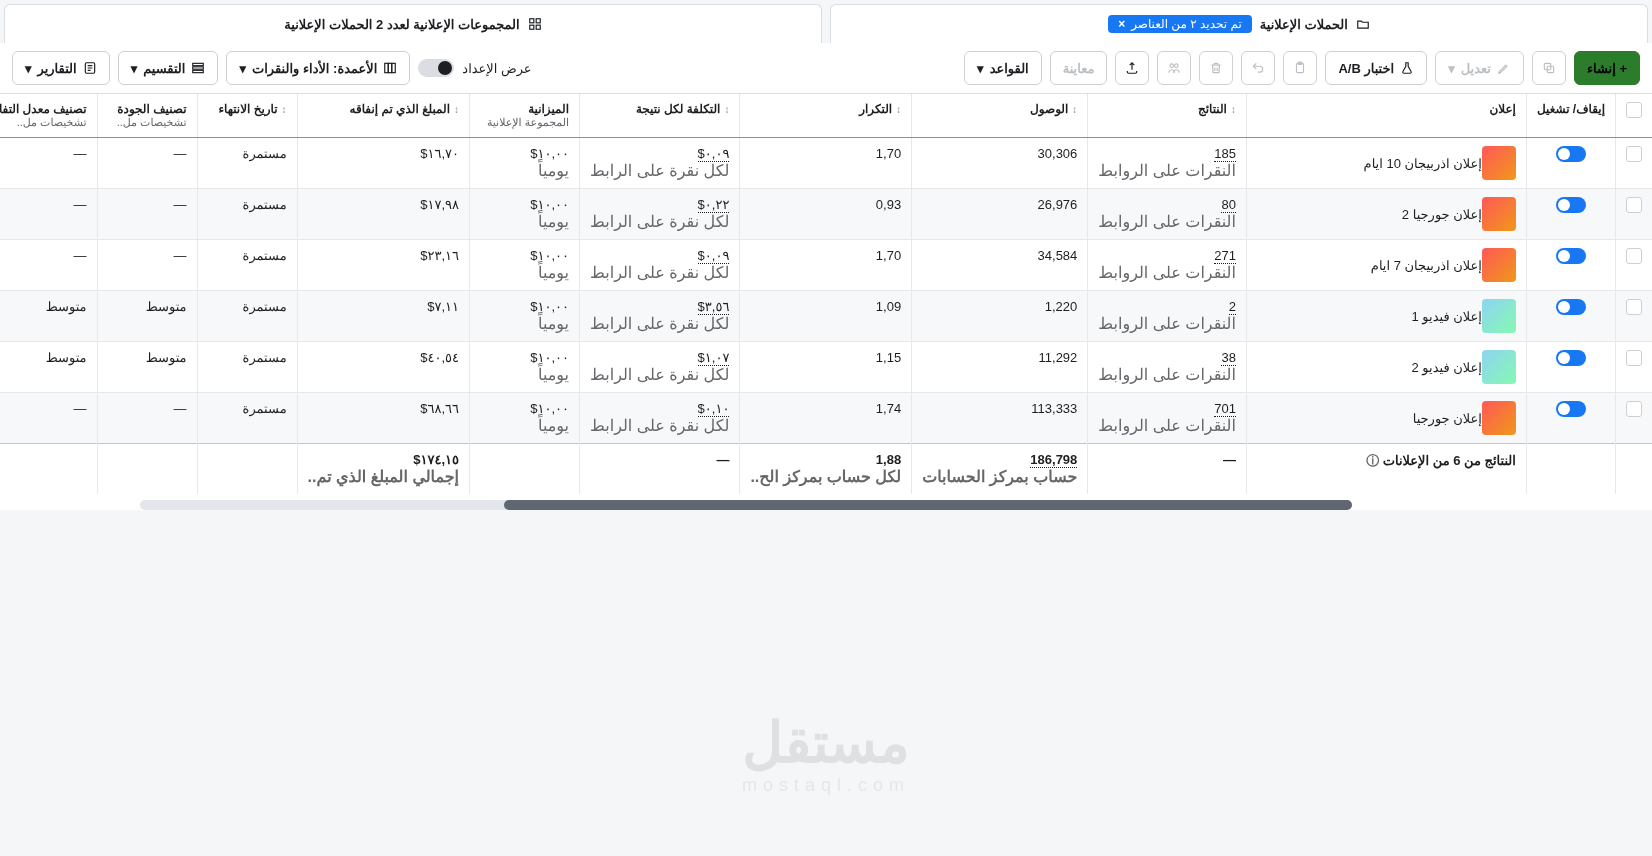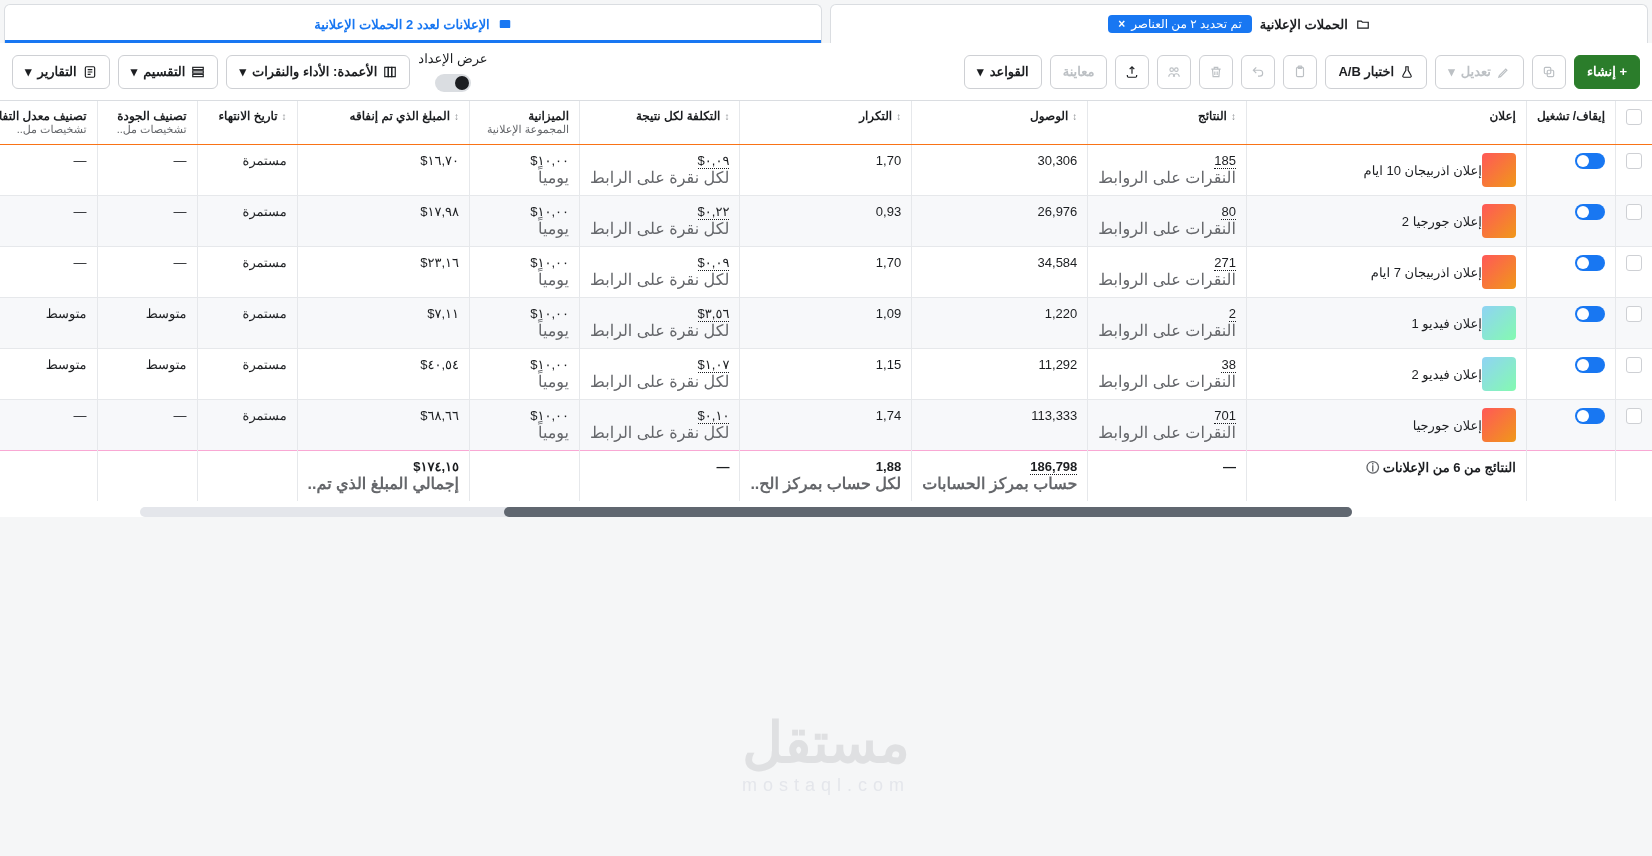--- a/index.html
+++ b/index.html
@@ -70,25 +70,25 @@
   padding: 6px 12px;
   border: 1px solid #ced0d4;
   background: #fff;
   border-radius: 6px;
   font-size: 13px;
   cursor: pointer;
   color: #1c1e21;
   font-weight: 600;
   height: 34px;
 }
-.btn.primary { background: #2b7d2b; color: #ffffff; border-color: #2b7d2b; }
+.btn.primary { background: #2b7d2b; color: #000000; border-color: #2b7d2b; }
 .btn.disabled { color: #bcc0c4; cursor: default; }
 .btn.iconbtn { padding: 6px 8px; min-width: 34px; justify-content:center; }
 .toolbar-spacer { flex: 1; }
-.switch-wrap { display:flex; align-items:center; gap:8px;flex-direction:column; }
+.switch-wrap { display:flex; align-items:center; gap:8px; }
 .switch-lg {
   position: relative; width: 36px; height: 18px;
   background: #dadde1; border-radius: 10px; cursor:pointer;
 }
 .switch-lg .knob {
   position:absolute; width:14px; height:14px; background:#1c1e21;
   border-radius:50%; top:2px; right:2px;
 }
 
 
@@ -161,48 +161,51 @@
   width:70%; height:100%; background:#8a8d91; border-radius:6px;
 }
 
 .watermark {
   position:absolute; bottom:60px; left:50%; transform:translateX(-50%);
   text-align:center; color:#dfe0e2; pointer-events:none;
 }
 .watermark .big { font-size:56px; font-weight:800; letter-spacing:-2px; }
 .watermark .small { font-size:18px; letter-spacing:6px; color:#e4e6eb; }
 
-.col-toggle { width:60px; }
+.col-toggle { width:60px; text-align:center; }
 .col-check  { width:36px; text-align:center; }
 
 .icon-svg { width:14px; height:14px; }
 </style>
 </head>
 <body>
 
 <div class="tabs-header">
   <div class="tab">
     <span class="tab-icon">
       <svg class="icon-svg" viewBox="0 0 24 24" fill="none" stroke="currentColor" stroke-width="2">
           <path d="M3 7h6l2 2h10v10H3z"></path>
         </svg>
     </span>
     <span>الحملات الإعلانية</span>
     <span class="filter-pill">
       <span>تم تحديد ٢ من العناصر</span>
       <span class="x">×</span>
     </span>
   </div>
-  <div class="tab active">
+  <div class="tab">
     <span class="tab-icon">
-      <svg class="icon-svg" viewBox="0 0 24 24" fill="currentColor">
-          <rect x="3" y="5" width="18" height="14" rx="2"></rect>
+      <svg class="icon-svg" viewBox="0 0 24 24" fill="none" stroke="currentColor" stroke-width="2">
+          <rect x="3" y="3" width="7" height="7"></rect>
+          <rect x="14" y="3" width="7" height="7"></rect>
+          <rect x="3" y="14" width="7" height="7"></rect>
+          <rect x="14" y="14" width="7" height="7"></rect>
         </svg>
     </span>
-    <span>الإعلانات لعدد 2 الحملات الإعلانية</span>
+    <span>المجموعات الإعلانية لعدد 2 الحملات الإعلانية</span>
   </div>
 </div>
 
 <div class="toolbar">
   <button class="btn primary">+ إنشاء</button>
   <button class="btn iconbtn disabled">
     <svg class="icon-svg" viewBox="0 0 24 24" fill="none" stroke="currentColor" stroke-width="2">
         <rect x="9" y="9" width="11" height="11" rx="2"></rect>
         <rect x="4" y="4" width="11" height="11" rx="2"></rect>
       </svg>

